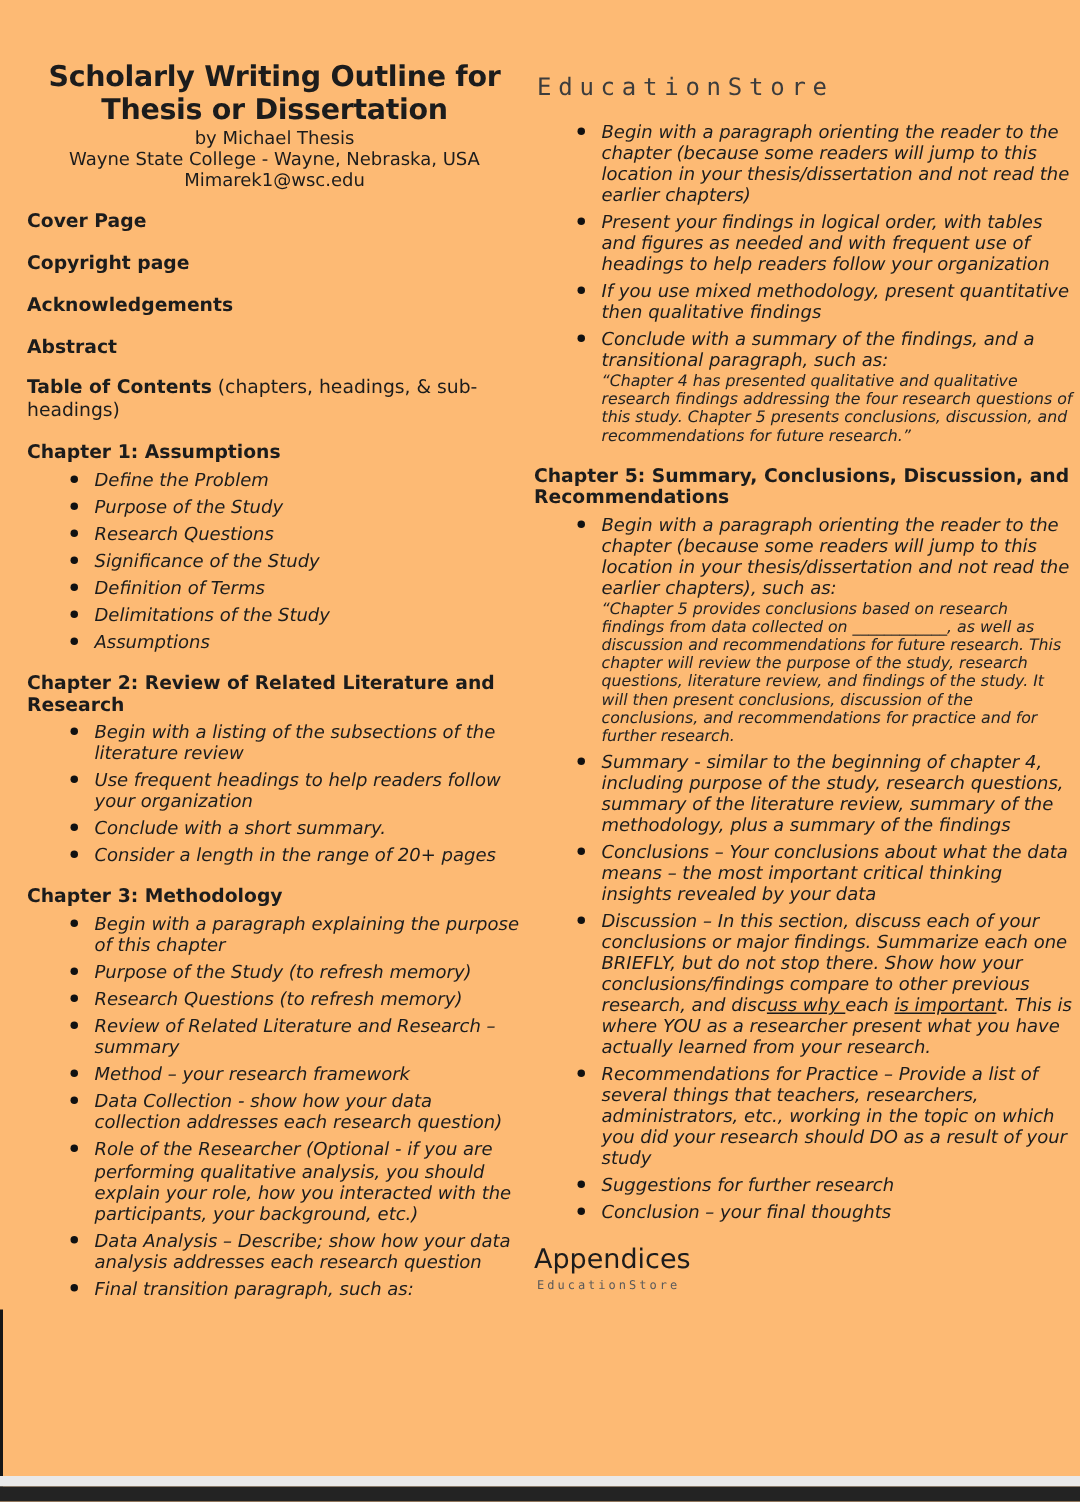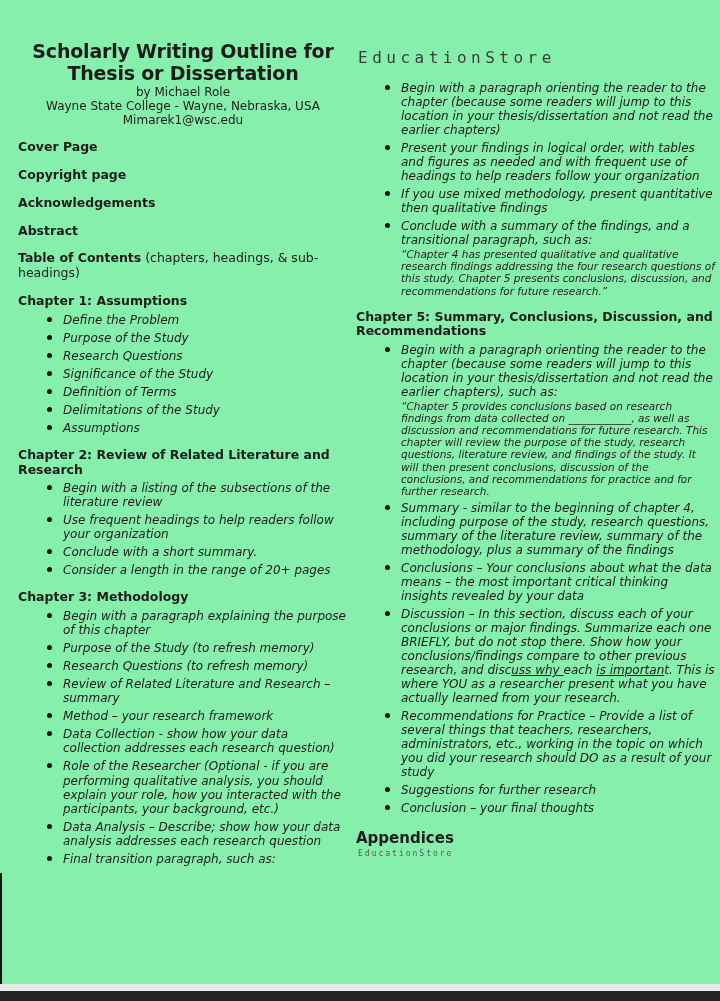--- a/index.html
+++ b/index.html
@@ -1,20 +1,20 @@
 <!DOCTYPE html>
 <html><head>
 <meta charset="utf-8">
 <style>
   html,body{margin:0;padding:0;}
   body{
     width:720px;height:1001px;position:relative;background:#ffffff;
     font-family:"DejaVu Sans",sans-serif;color:#1c1c1c;overflow:hidden;
   }
-  .page{position:absolute;inset:0;background:#86efac;}
+  .page{position:absolute;inset:0;background:#fdba74;}
   .col-left{position:absolute;left:18px;top:40px;width:330px;}
   .col-right{position:absolute;left:356px;top:46px;width:359px;}
 
   .title{font-size:19px;font-weight:bold;text-align:center;line-height:1.18;letter-spacing:-0.2px;}
   .subline{font-size:12px;text-align:center;line-height:1.18;}
   .header-block{margin-bottom:10px;}
 
   .brand{
     font-family:"DejaVu Sans Mono","Liberation Mono",monospace;
     font-size:16px;letter-spacing:4.5px;color:#3c3c3c;margin:2px 0 14px 2px;
@@ -29,42 +29,42 @@
     margin:0 0 4px 0;
     font-style:italic;
   }
   ul.blts li .dot{
     position:absolute;left:29px;top:4px;width:5px;height:5px;border-radius:50%;
     background:#111;
   }
   .quote{font-size:10.5px;line-height:1.15;color:#232323;margin-top:1px;}
   .useg{text-decoration:underline;}
 
-  .appendices-h{font-size:15px;font-weight:bold;margin:14px 0 2px 0;}
+  .appendices-h{font-size:18px;font-weight:normal;margin:14px 0 2px 0;}
   .watermark{
     font-family:"DejaVu Sans Mono","Liberation Mono",monospace;
     font-size:8px;letter-spacing:2px;color:#5a5a5a;margin-left:2px;
   }
 
   .gray-band{position:absolute;left:0;right:0;bottom:10px;height:7px;background:#e9e9e9;}
   .black-bar{position:absolute;left:0;right:0;bottom:0;height:10px;background:#232323;}
   .left-edge-line{position:absolute;left:0;bottom:10px;width:2px;height:118px;background:#161616;}
 </style>
 </head>
 <body>
 
 <div class="page">
 
   <div class="col-left">
     <div class="header-block">
       <div class="title">
         <div>Scholarly Writing Outline for</div>
         <div>Thesis or Dissertation</div>
       </div>
-      <div class="subline">by Michael Role</div>
+      <div class="subline">by Michael Thesis</div>
       <div class="subline">Wayne State College - Wayne, Nebraska, USA</div>
       <div class="subline">Mimarek1@wsc.edu</div>
     </div>
     <div id="left-sections">
         <section class="sec">
           <h2 class="sec-h">Cover Page</h2>
         </section>
         <section class="sec">
           <h2 class="sec-h">Copyright page</h2>
         </section>

